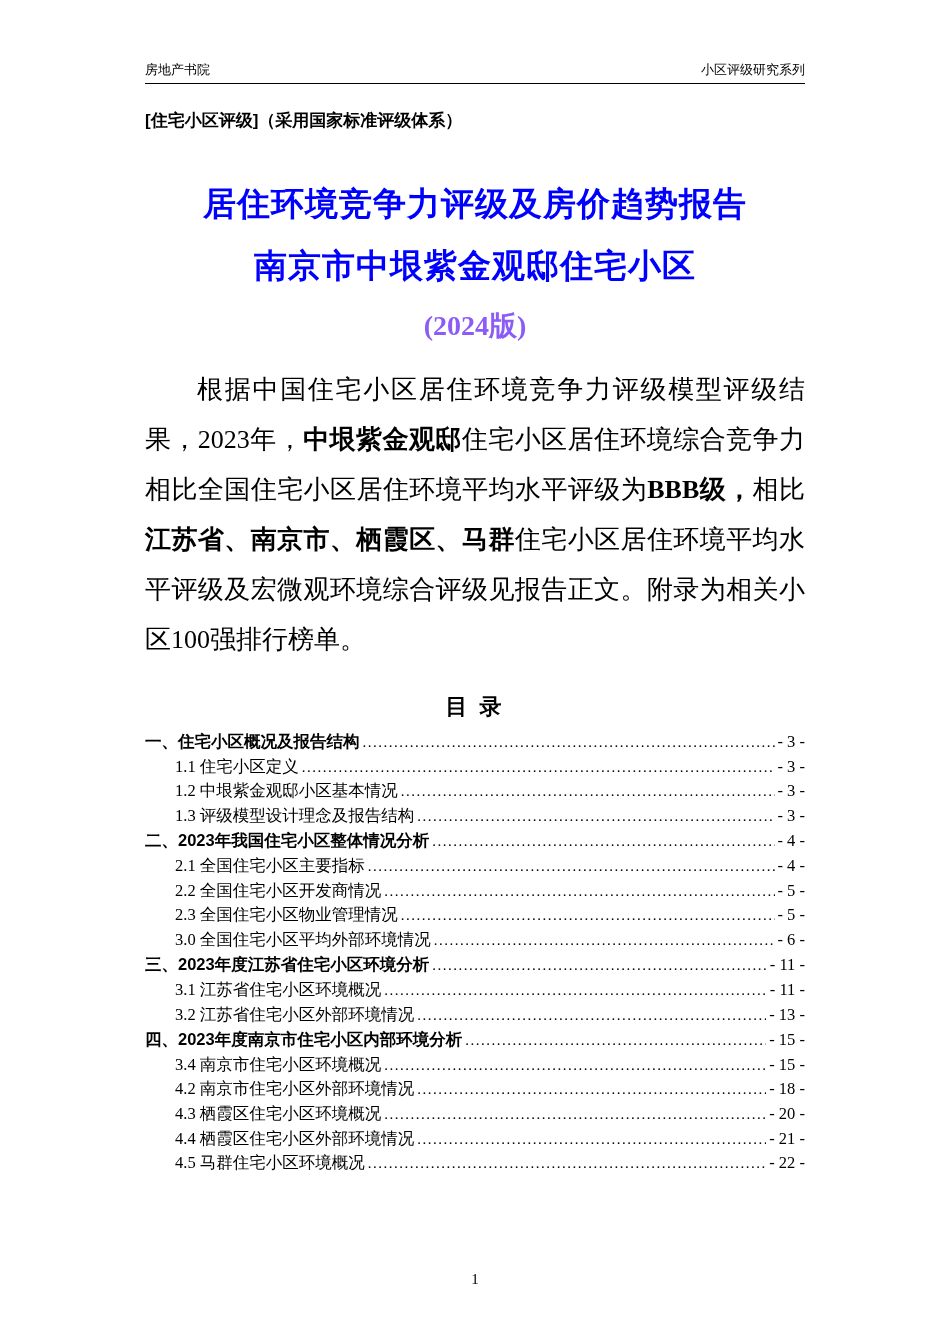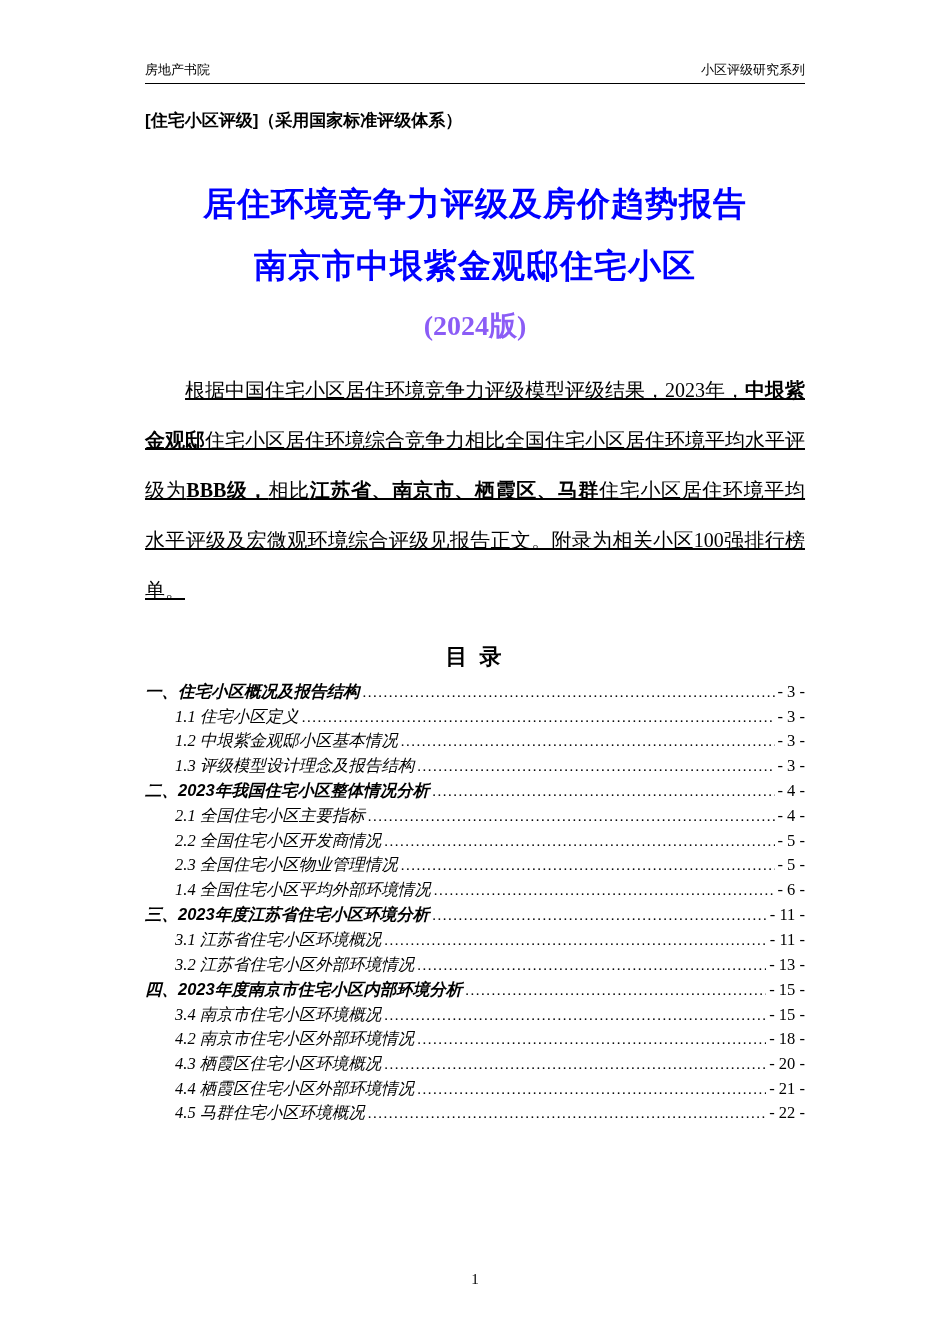--- a/index.html
+++ b/index.html
@@ -42,44 +42,43 @@
   }
   
   .summary-heading{
     text-align:center;
     font-family:"Liberation Sans","DejaVu Sans",sans-serif;
     font-weight:bold;font-size:26px;line-height:32px;
     margin-top:40px;letter-spacing:2px;
   }
   .summary-text{
     margin-top:16px;
-    font-size:20px;line-height:50px;
+    font-size:26px;line-height:50px;
     text-align:justify;text-align-last:left;
     text-indent:2em;
-    text-decoration:underline;
   }
   .summary-text .seg-bold{font-weight:bold;}
   
   .toc-heading{
     text-align:center;
     font-family:"Liberation Sans","DejaVu Sans",sans-serif;
     font-weight:bold;font-size:22px;line-height:28px;
     margin-top:28px;letter-spacing:3px;
   }
   .toc-list{margin-top:8px;font-size:16.5px;}
   .toc-row{
     display:flex;align-items:baseline;
     line-height:24.6px;white-space:nowrap;
   }
   .toc-row.lvl1 .toc-title{
     font-family:"Liberation Sans","DejaVu Sans",sans-serif;
     font-weight:bold;
   }
   .toc-row.lvl2{padding-left:30px;}
-  .toc-title{flex:0 0 auto;font-style:italic;}
+  .toc-title{flex:0 0 auto;}
   .toc-dots{
     flex:1 1 auto;overflow:hidden;
     letter-spacing:1.5px;margin:0 3px;
     font-size:15px;
   }
   .toc-page{flex:0 0 auto;}
   
   .doc-footer{
     position:absolute;left:0;right:0;bottom:56px;
     text-align:center;font-size:15px;
@@ -143,21 +142,21 @@
         <span class="toc-title">2.2 全国住宅小区开发商情况</span>
         <span class="toc-dots">............................................................................................................................................................................................................................................................................................................</span>
         <span class="toc-page">- 5 -</span>
       </div>
       <div class="toc-row lvl2">
         <span class="toc-title">2.3 全国住宅小区物业管理情况</span>
         <span class="toc-dots">............................................................................................................................................................................................................................................................................................................</span>
         <span class="toc-page">- 5 -</span>
       </div>
       <div class="toc-row lvl2">
-        <span class="toc-title">1.4 全国住宅小区平均外部环境情况</span>
+        <span class="toc-title">3.0 全国住宅小区平均外部环境情况</span>
         <span class="toc-dots">............................................................................................................................................................................................................................................................................................................</span>
         <span class="toc-page">- 6 -</span>
       </div>
       <div class="toc-row lvl1">
         <span class="toc-title">三、2023年度江苏省住宅小区环境分析</span>
         <span class="toc-dots">............................................................................................................................................................................................................................................................................................................</span>
         <span class="toc-page">- 11 -</span>
       </div>
       <div class="toc-row lvl2">
         <span class="toc-title">3.1 江苏省住宅小区环境概况</span>

